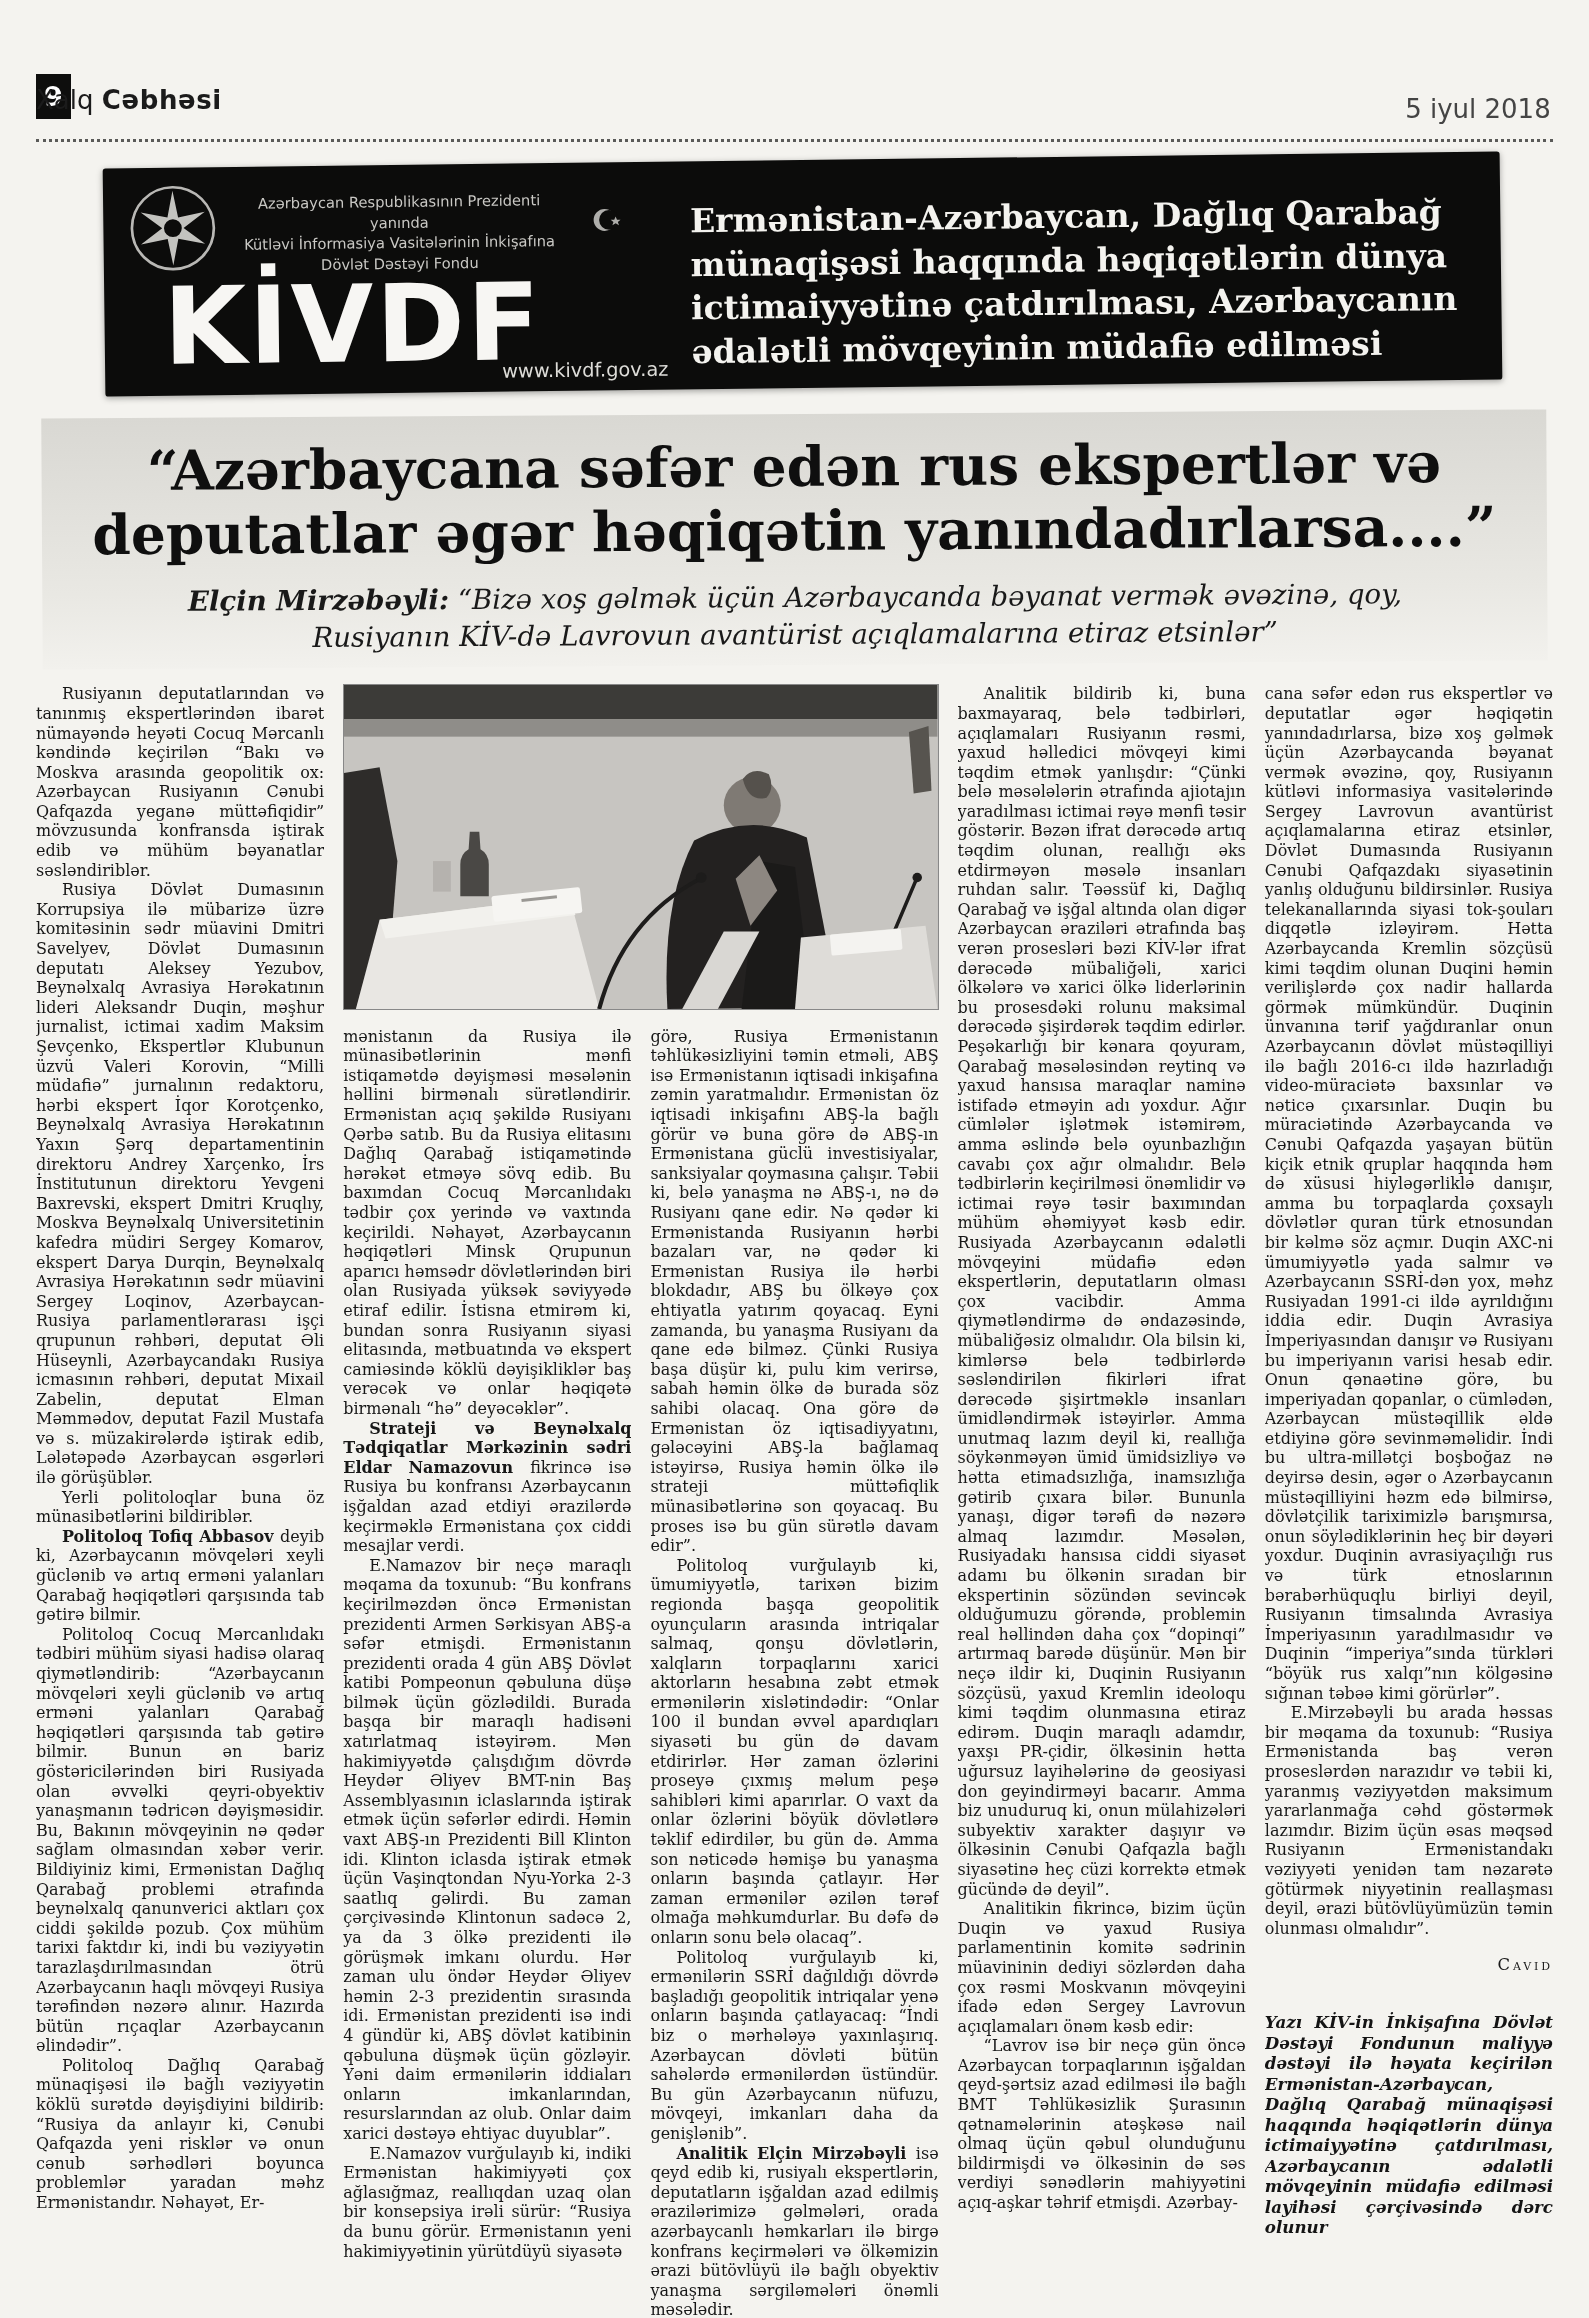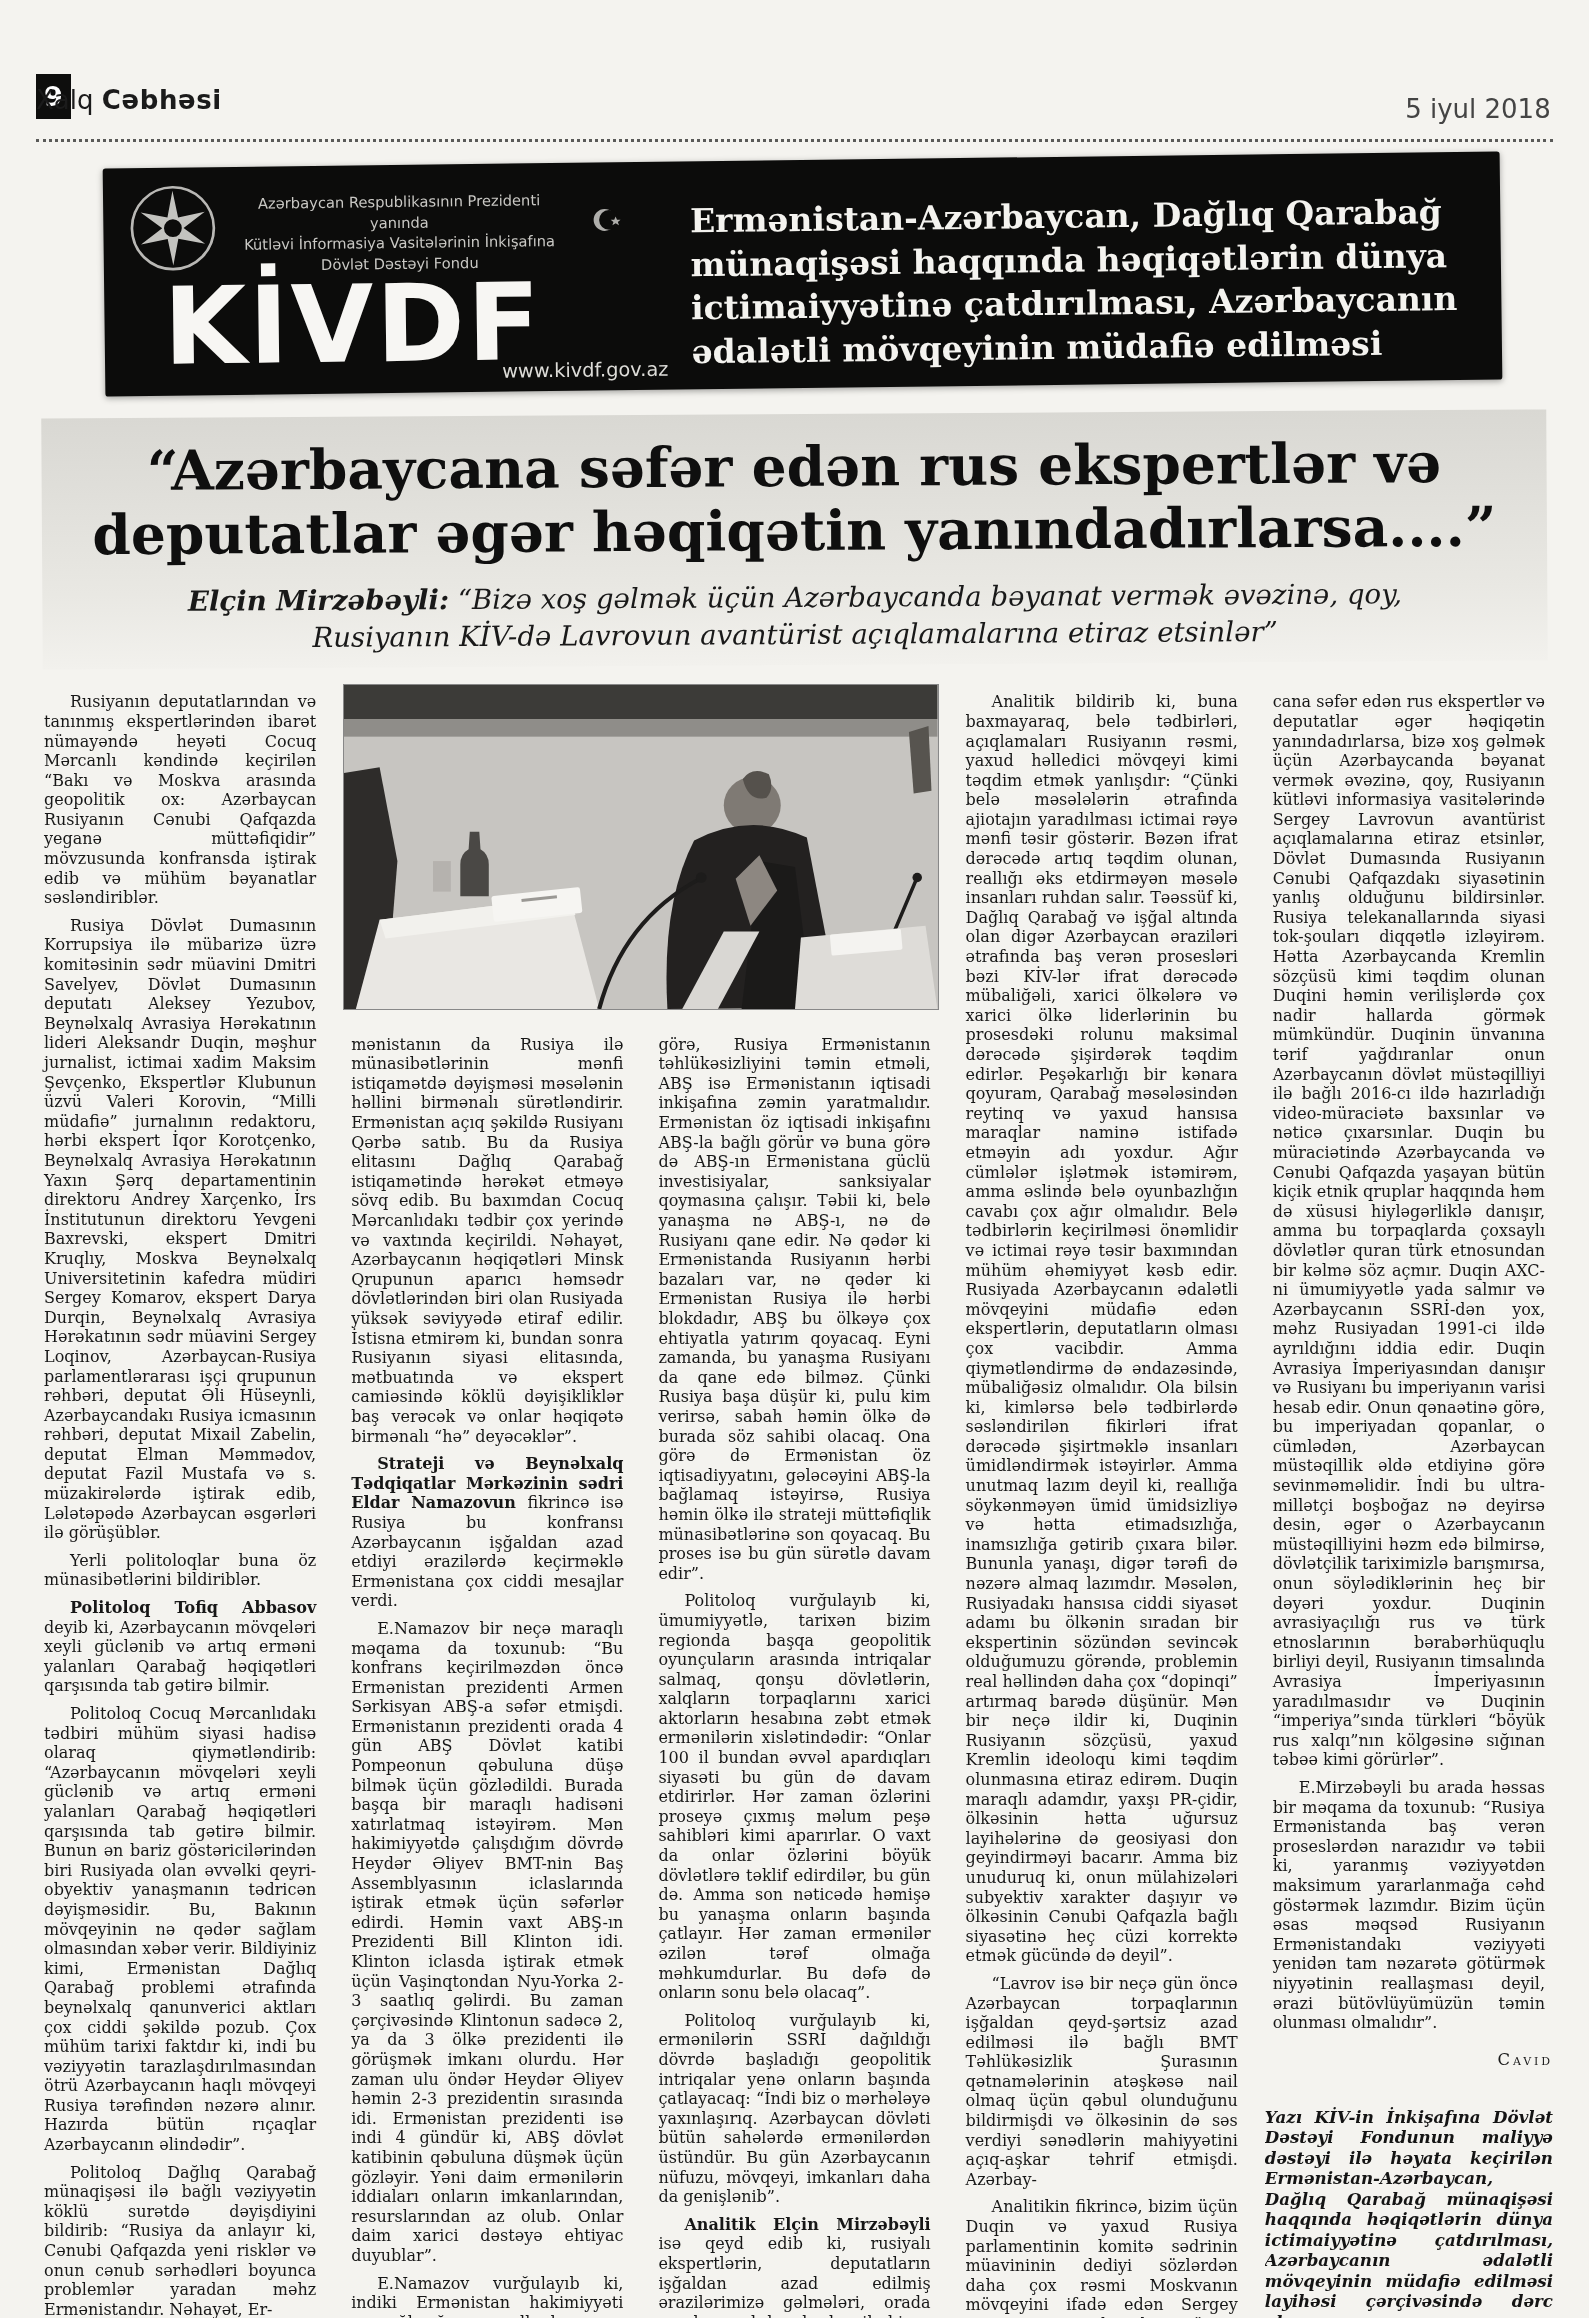--- a/index.html
+++ b/index.html
@@ -85,21 +85,21 @@
   .mid{grid-column:2 / span 2;display:flex;flex-direction:column;height:1648px;overflow:hidden;}
   .photo-frame{
     height:324px;flex:none;margin-bottom:16.4px;border:1.2px solid #888;
     background:#c4c2bf;overflow:hidden;
   }
   .photo-frame svg{display:block;width:100%;height:100%;}
   .mid-cols{display:grid;grid-template-columns:repeat(2,1fr);column-gap:19px;flex:1;overflow:hidden;}
   .mid-col{overflow:hidden;}
 
   p.para{
-    margin:8px;text-align:justify;font-size:16px;line-height:19.6px;
+    margin:0;text-align:justify;font-size:16px;line-height:19.6px;
     text-indent:26px;color:#171717;
   }
   p.para.cont{text-indent:0;}
   p.para b{font-weight:bold;}
 
   .sig{
     text-align:right;font-size:16.4px;letter-spacing:2.9px;margin-top:17px;color:#1a1a1a;
     font-variant:small-caps;
   }
   .note{
@@ -219,22 +219,22 @@
               <p class="para">Politoloq vurğulayıb ki, ermənilərin SSRİ dağıldığı dövrdə başladığı geopolitik intriqalar yenə onların başında çatlayacaq: “İndi biz o mərhələyə yaxınlaşırıq. Azərbaycan dövləti bütün sahələrdə ermənilərdən üstündür. Bu gün Azərbaycanın nüfuzu, mövqeyi, imkanları daha da genişlənib”.</p>
               <p class="para"><b>Analitik Elçin Mirzəbəyli </b>isə qeyd edib ki, rusiyalı ekspertlərin, deputatların işğaldan azad edilmiş ərazilərimizə gəlmələri, orada azərbaycanlı həmkarları ilə birgə konfrans keçirmələri və ölkəmizin ərazi bütövlüyü ilə bağlı obyektiv yanaşma sərgiləmələri önəmli məsələdir.</p>
             </div>
         </div>
       </div>
     </div>
 
     <div class="col">
       <div>
           <p class="para">Analitik bildirib ki, buna baxmayaraq, belə tədbirləri, açıqlamaları Rusiyanın rəsmi, yaxud həlledici mövqeyi kimi təqdim etmək yanlışdır: “Çünki belə məsələlərin ətrafında ajiotajın yaradılması ictimai rəyə mənfi təsir göstərir. Bəzən ifrat dərəcədə artıq təqdim olunan, reallığı əks etdirməyən məsələ insanları ruhdan salır. Təəssüf ki, Dağlıq Qarabağ və işğal altında olan digər Azərbaycan əraziləri ətrafında baş verən prosesləri bəzi KİV-lər ifrat dərəcədə mübaliğəli, xarici ölkələrə və xarici ölkə liderlərinin bu prosesdəki rolunu maksimal dərəcədə şişirdərək təqdim edirlər. Peşəkarlığı bir kənara qoyuram, Qarabağ məsələsindən reytinq və yaxud hansısa maraqlar naminə istifadə etməyin adı yoxdur. Ağır cümlələr işlətmək istəmirəm, amma əslində belə oyunbazlığın cavabı çox ağır olmalıdır. Belə tədbirlərin keçirilməsi önəmlidir və ictimai rəyə təsir baxımından mühüm əhəmiyyət kəsb edir. Rusiyada Azərbaycanın ədalətli mövqeyini müdafiə edən ekspertlərin, deputatların olması çox vacibdir. Amma qiymətləndirmə də əndazəsində, mübaliğəsiz olmalıdır. Ola bilsin ki, kimlərsə belə tədbirlərdə səsləndirilən fikirləri ifrat dərəcədə şişirtməklə insanları ümidləndirmək istəyirlər. Amma unutmaq lazım deyil ki, reallığa söykənməyən ümid ümidsizliyə və hətta etimadsızlığa, inamsızlığa gətirib çıxara bilər. Bununla yanaşı, digər tərəfi də nəzərə almaq lazımdır. Məsələn, Rusiyadakı hansısa ciddi siyasət adamı bu ölkənin sıradan bir ekspertinin sözündən sevincək olduğumuzu görəndə, problemin real həllindən daha çox “dopinqi” artırmaq barədə düşünür. Mən bir neçə ildir ki, Duqinin Rusiyanın sözçüsü, yaxud Kremlin ideoloqu kimi təqdim olunmasına etiraz edirəm. Duqin maraqlı adamdır, yaxşı PR-çidir, ölkəsinin hətta uğursuz layihələrinə də geosiyasi don geyindirməyi bacarır. Amma biz unuduruq ki, onun mülahizələri subyektiv xarakter daşıyır və ölkəsinin Cənubi Qafqazla bağlı siyasətinə heç cüzi korrektə etmək gücündə də deyil”.</p>
+          <p class="para">Analitikin fikrincə, bizim üçün Duqin və yaxud Rusiya parlamentinin komitə sədrinin müavininin dediyi sözlərdən daha çox rəsmi Moskvanın mövqeyini ifadə edən Sergey Lavrovun açıqlamaları önəm kəsb edir:</p>
           <p class="para">“Lavrov isə bir neçə gün öncə Azərbaycan torpaqlarının işğaldan qeyd-şərtsiz azad edilməsi ilə bağlı BMT Təhlükəsizlik Şurasının qətnamələrinin atəşkəsə nail olmaq üçün qəbul olunduğunu bildirmişdi və ölkəsinin də səs verdiyi sənədlərin mahiyyətini açıq-aşkar təhrif etmişdi. Azərbay-</p>
-          <p class="para">Analitikin fikrincə, bizim üçün Duqin və yaxud Rusiya parlamentinin komitə sədrinin müavininin dediyi sözlərdən daha çox rəsmi Moskvanın mövqeyini ifadə edən Sergey Lavrovun açıqlamaları önəm kəsb edir:</p>
         </div>
     </div>
 
     <div class="col">
       <div>
           <p class="para cont">cana səfər edən rus ekspertlər və deputatlar əgər həqiqətin yanındadırlarsa, bizə xoş gəlmək üçün Azərbaycanda bəyanat vermək əvəzinə, qoy, Rusiyanın kütləvi informasiya vasitələrində Sergey Lavrovun avantürist açıqlamalarına etiraz etsinlər, Dövlət Dumasında Rusiyanın Cənubi Qafqazdakı siyasətinin yanlış olduğunu bildirsinlər. Rusiya telekanallarında siyasi tok-şouları diqqətlə izləyirəm. Hətta Azərbaycanda Kremlin sözçüsü kimi təqdim olunan Duqini həmin verilişlərdə çox nadir hallarda görmək mümkündür. Duqinin ünvanına tərif yağdıranlar onun Azərbaycanın dövlət müstəqilliyi ilə bağlı 2016-cı ildə hazırladığı video-müraciətə baxsınlar və nəticə çıxarsınlar. Duqin bu müraciətində Azərbaycanda və Cənubi Qafqazda yaşayan bütün kiçik etnik qruplar haqqında həm də xüsusi hiyləgərliklə danışır, amma bu torpaqlarda çoxsaylı dövlətlər quran türk etnosundan bir kəlmə söz açmır. Duqin AXC-ni ümumiyyətlə yada salmır və Azərbaycanın SSRİ-dən yox, məhz Rusiyadan 1991-ci ildə ayrıldığını iddia edir. Duqin Avrasiya İmperiyasından danışır və Rusiyanı bu imperiyanın varisi hesab edir. Onun qənaətinə görə, bu imperiyadan qopanlar, o cümlədən, Azərbaycan müstəqillik əldə etdiyinə görə sevinməməlidir. İndi bu ultra-millətçi boşboğaz nə deyirsə desin, əgər o Azərbaycanın müstəqilliyini həzm edə bilmirsə, dövlətçilik tariximizlə barışmırsa, onun söylədiklərinin heç bir dəyəri yoxdur. Duqinin avrasiyaçılığı rus və türk etnoslarının bərabərhüquqlu birliyi deyil, Rusiyanın timsalında Avrasiya İmperiyasının yaradılmasıdır və Duqinin “imperiya”sında türkləri “böyük rus xalqı”nın kölgəsinə sığınan təbəə kimi görürlər”.</p>
           <p class="para">E.Mirzəbəyli bu arada həssas bir məqama da toxunub: “Rusiya Ermənistanda baş verən proseslərdən narazıdır və təbii ki, yaranmış vəziyyətdən maksimum yararlanmağa cəhd göstərmək lazımdır. Bizim üçün əsas məqsəd Rusiyanın Ermənistandakı vəziyyəti yenidən tam nəzarətə götürmək niyyətinin reallaşması deyil, ərazi bütövlüyümüzün təmin olunması olmalıdır”.</p>
         </div>
       <div class="sig">Cavid</div>
       <div class="note">Yazı KİV-in İnkişafına Dövlət Dəstəyi Fondunun maliyyə dəstəyi ilə həyata keçirilən Ermənistan-Azərbaycan, Dağlıq Qarabağ münaqişəsi haqqında həqiqətlərin dünya ictimaiyyətinə çatdırılması, Azərbaycanın ədalətli mövqeyinin müdafiə edilməsi layihəsi çərçivəsində dərc olunur</div>

